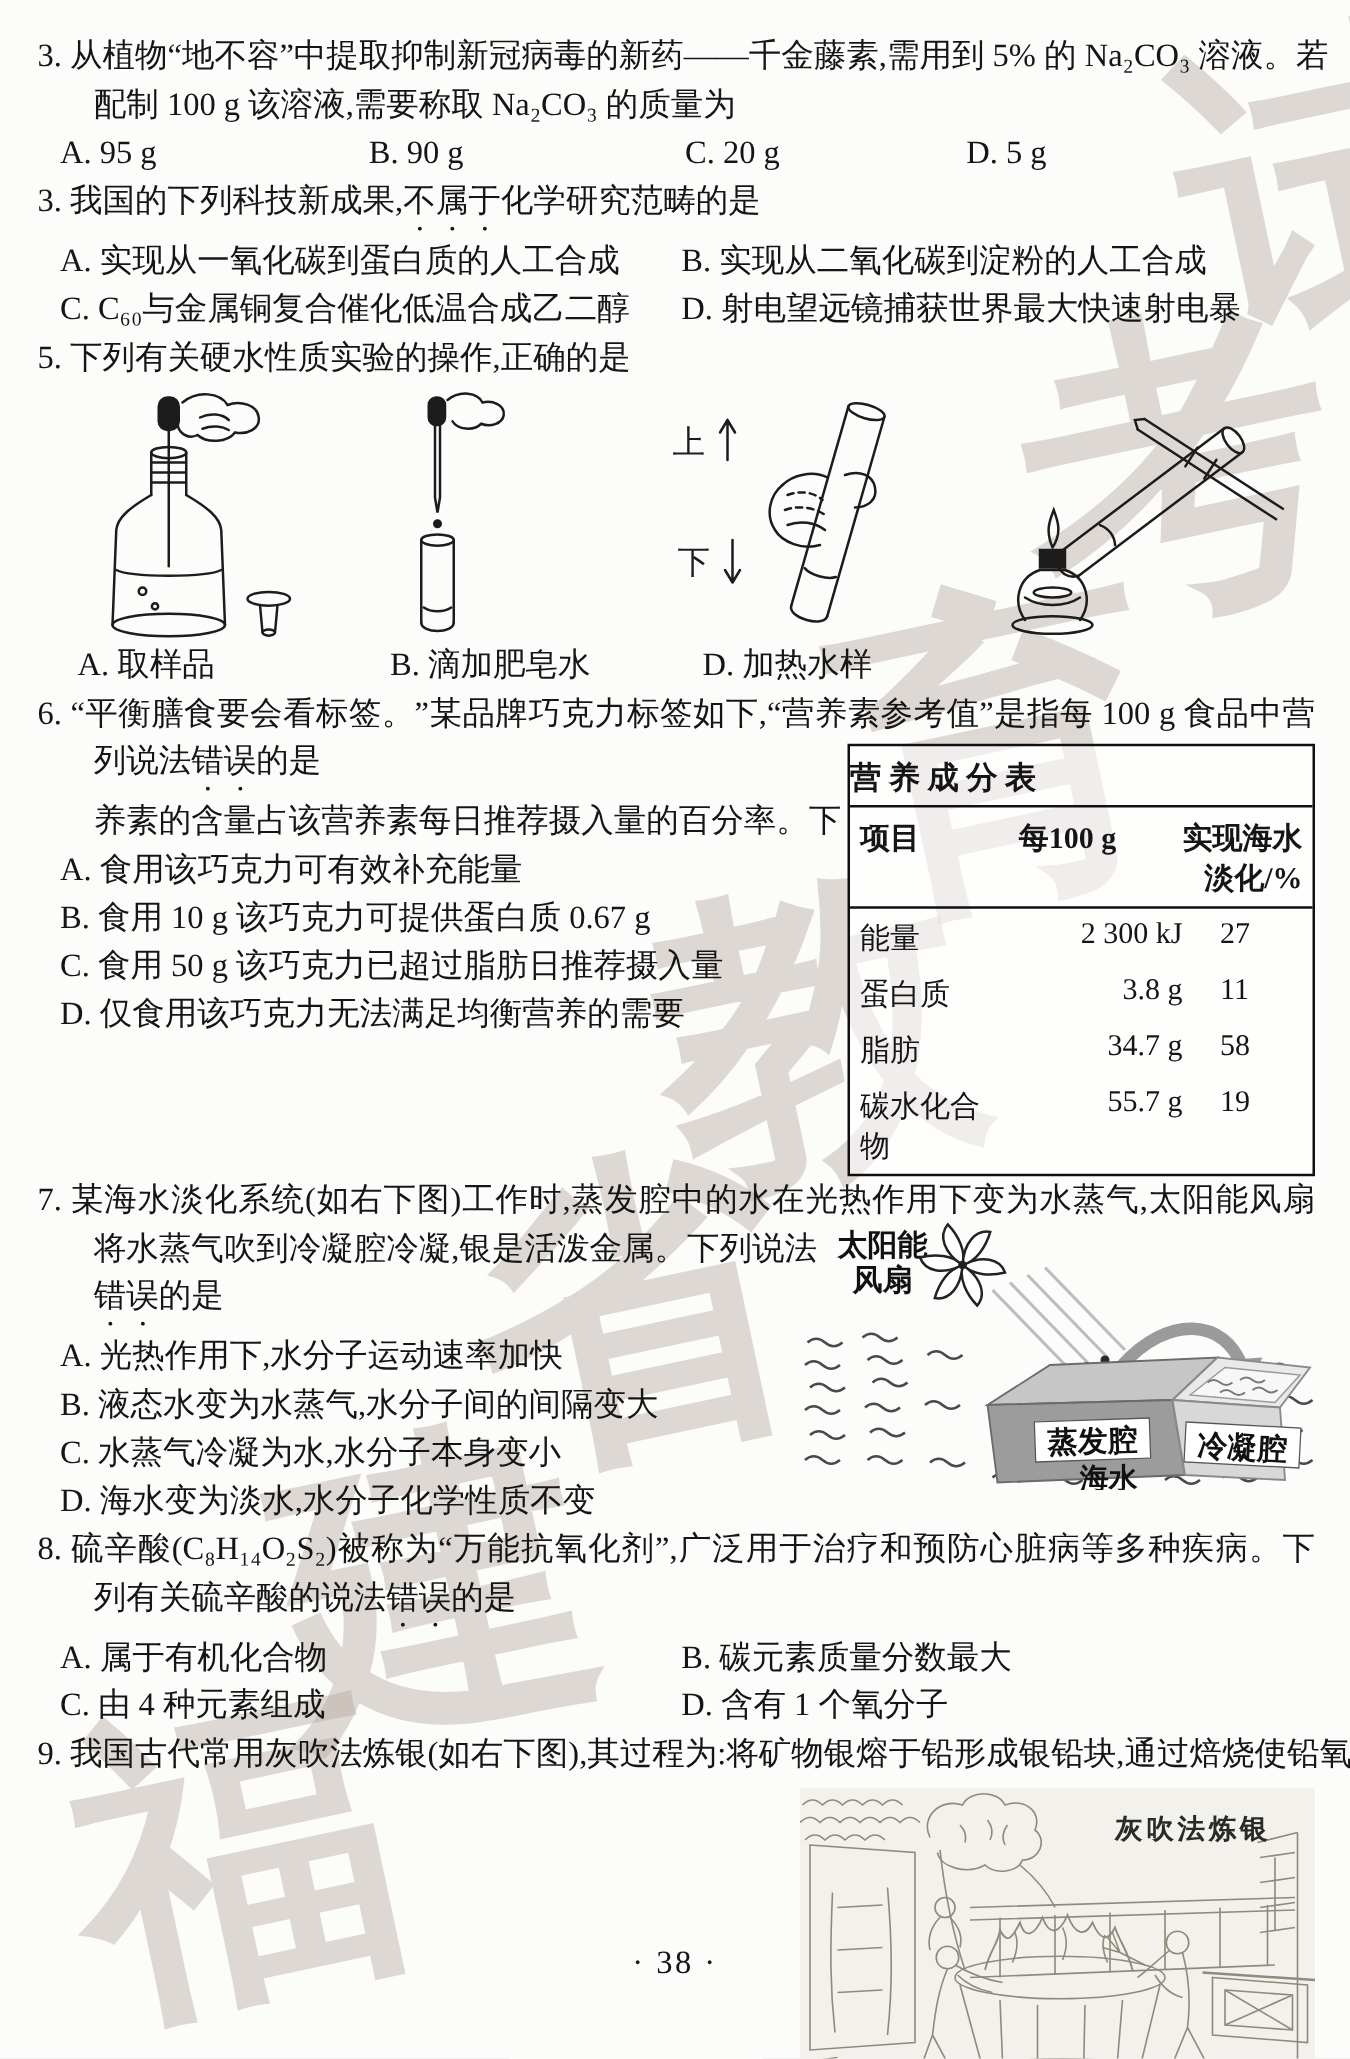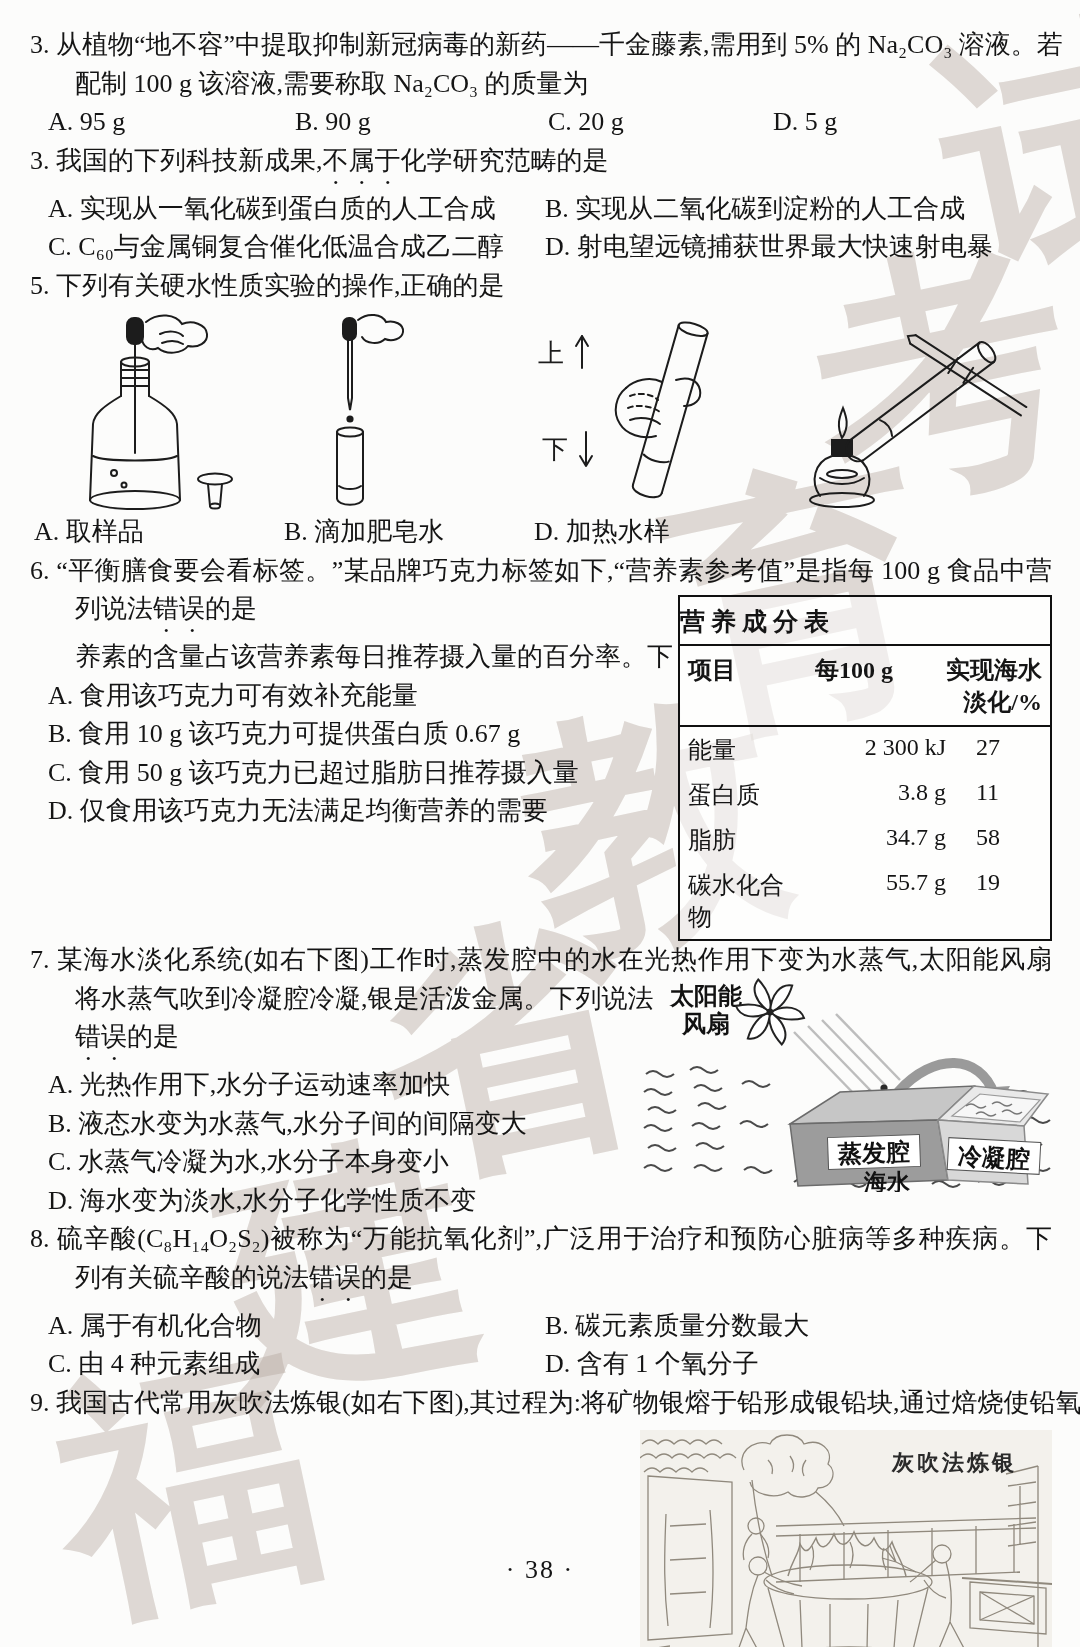--- a/index.html
+++ b/index.html
@@ -19,21 +19,21 @@
   .opts2{display:grid;grid-template-columns:497px auto;margin-left:18px;}
   .emph{-webkit-text-emphasis:filled dot;-webkit-text-emphasis-position:under left;
         text-emphasis:filled dot;text-emphasis-position:under left;}
   
   .figrow{display:flex;margin-top:3px;height:205px;}
   .figcell{flex:0 0 250px;display:flex;align-items:flex-end;}
   .figcell.last{flex:0 0 272px;}
   .figcaps{display:flex;}
   .figcaps .ln{flex:0 0 250px;}
   .figcaps .ln.last{flex:0 0 272px;}
-  .figcaps .ln span{margin-left:4px;}
+  .figcaps .ln span{margin-left:32px;}
   
   .wraprow{display:flex;align-items:flex-start;}
   .q6left{width:645px;flex:0 0 645px;}
   .q6right{margin-left:auto;width:374px;margin-top:5px;}
   .q7left{width:608px;flex:0 0 608px;}
   .q7right{margin-left:auto;width:410px;margin-top:-6px;}
   .q9left{width:598px;flex:0 0 598px;}
   .q9right{margin-left:auto;width:412px;margin-top:8px;}
   
   .ntable{border:2.5px solid #101010;background:rgba(255,255,255,.55);}

